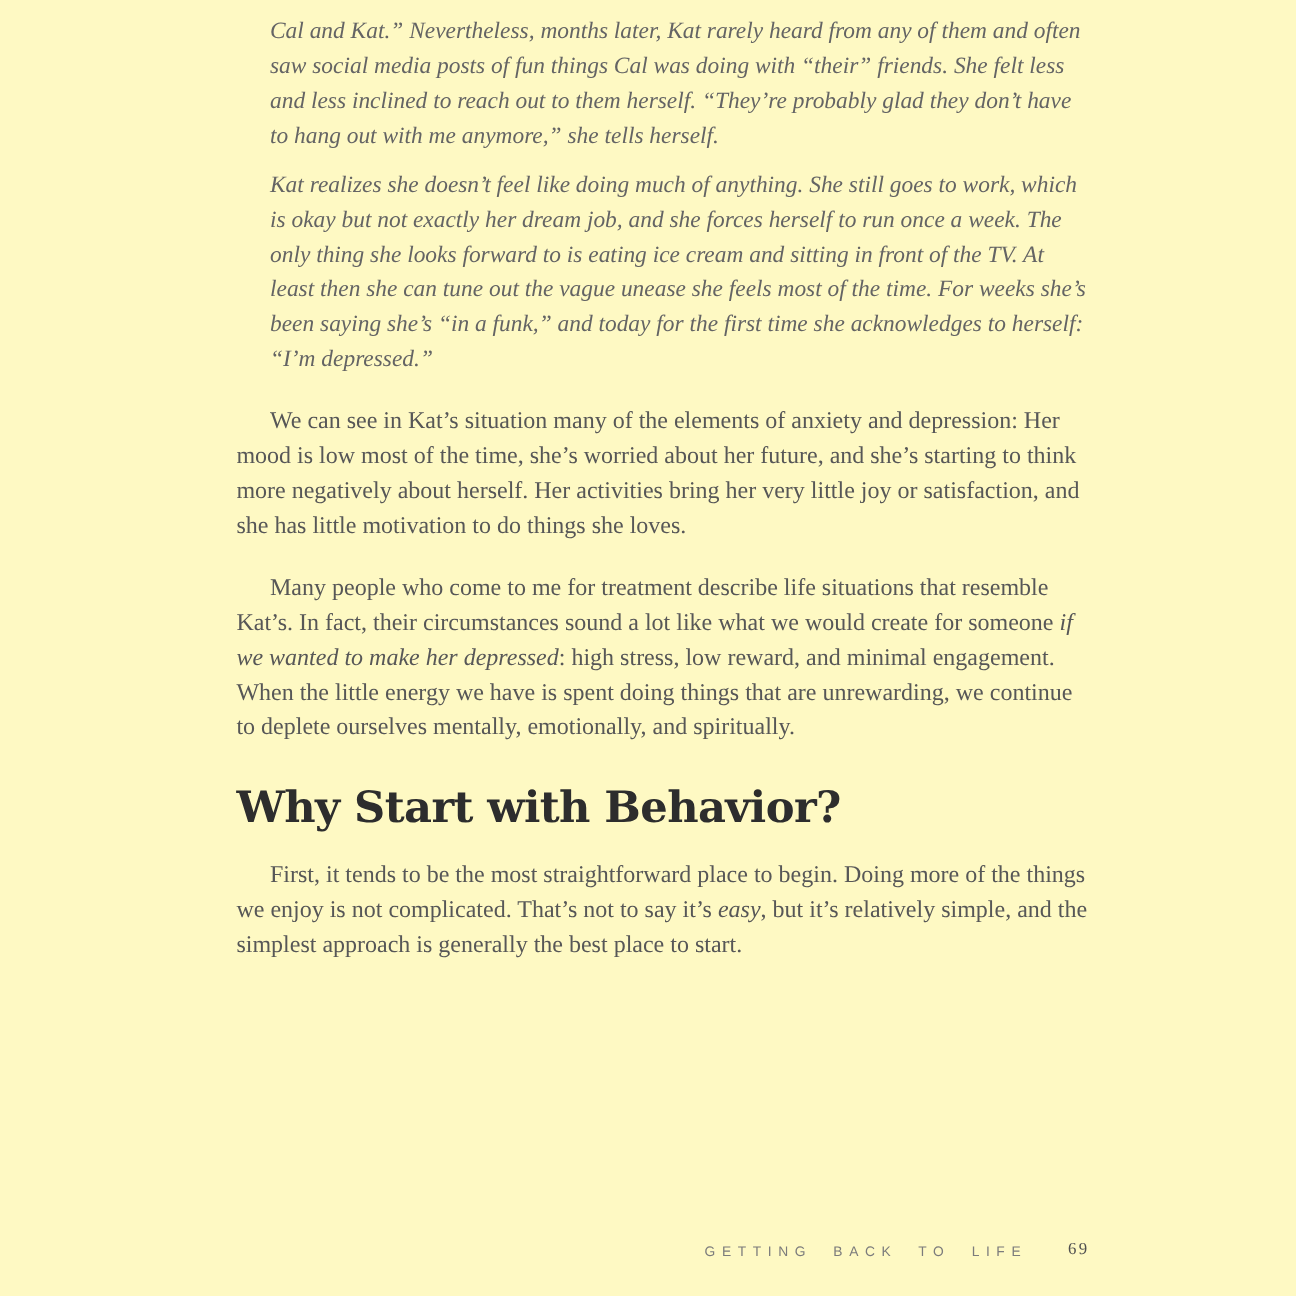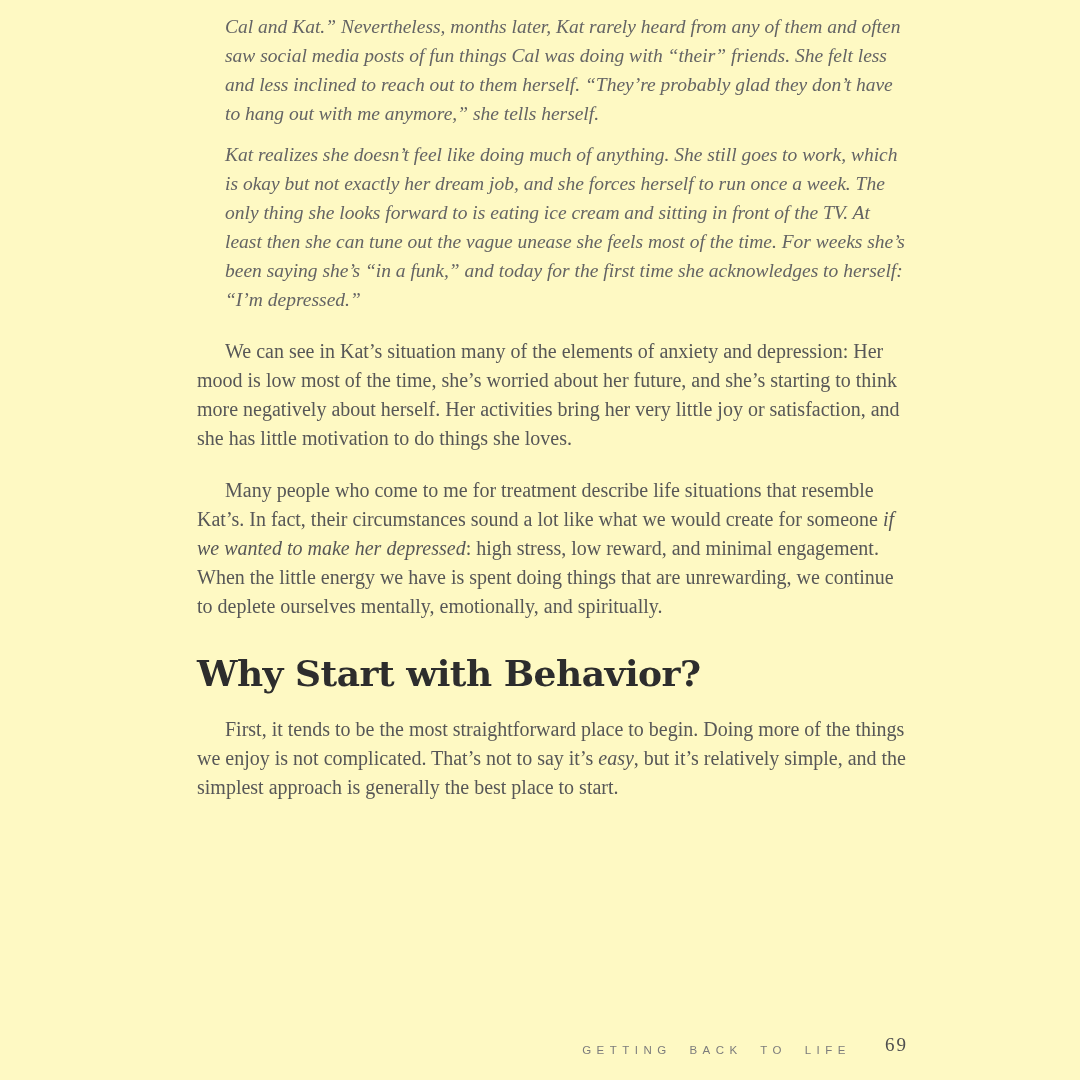--- a/index.html
+++ b/index.html
@@ -68,21 +68,21 @@
   .running-head {
     font-family: "Liberation Sans", sans-serif;
     font-size: 11.5px;
     letter-spacing: 5.5px;
     word-spacing: 9px;
     color: #7c7c7c;
     font-weight: 400;
   }
   .page-number {
     font-family: "Liberation Serif", serif;
-    font-size: 19px;
+    font-size: 14px;
     letter-spacing: 2px;
     color: #4f4f4f;
   }
 </style>
 </head>
 <body>
 
 <div class="page">
 
   <main class="text-col">

